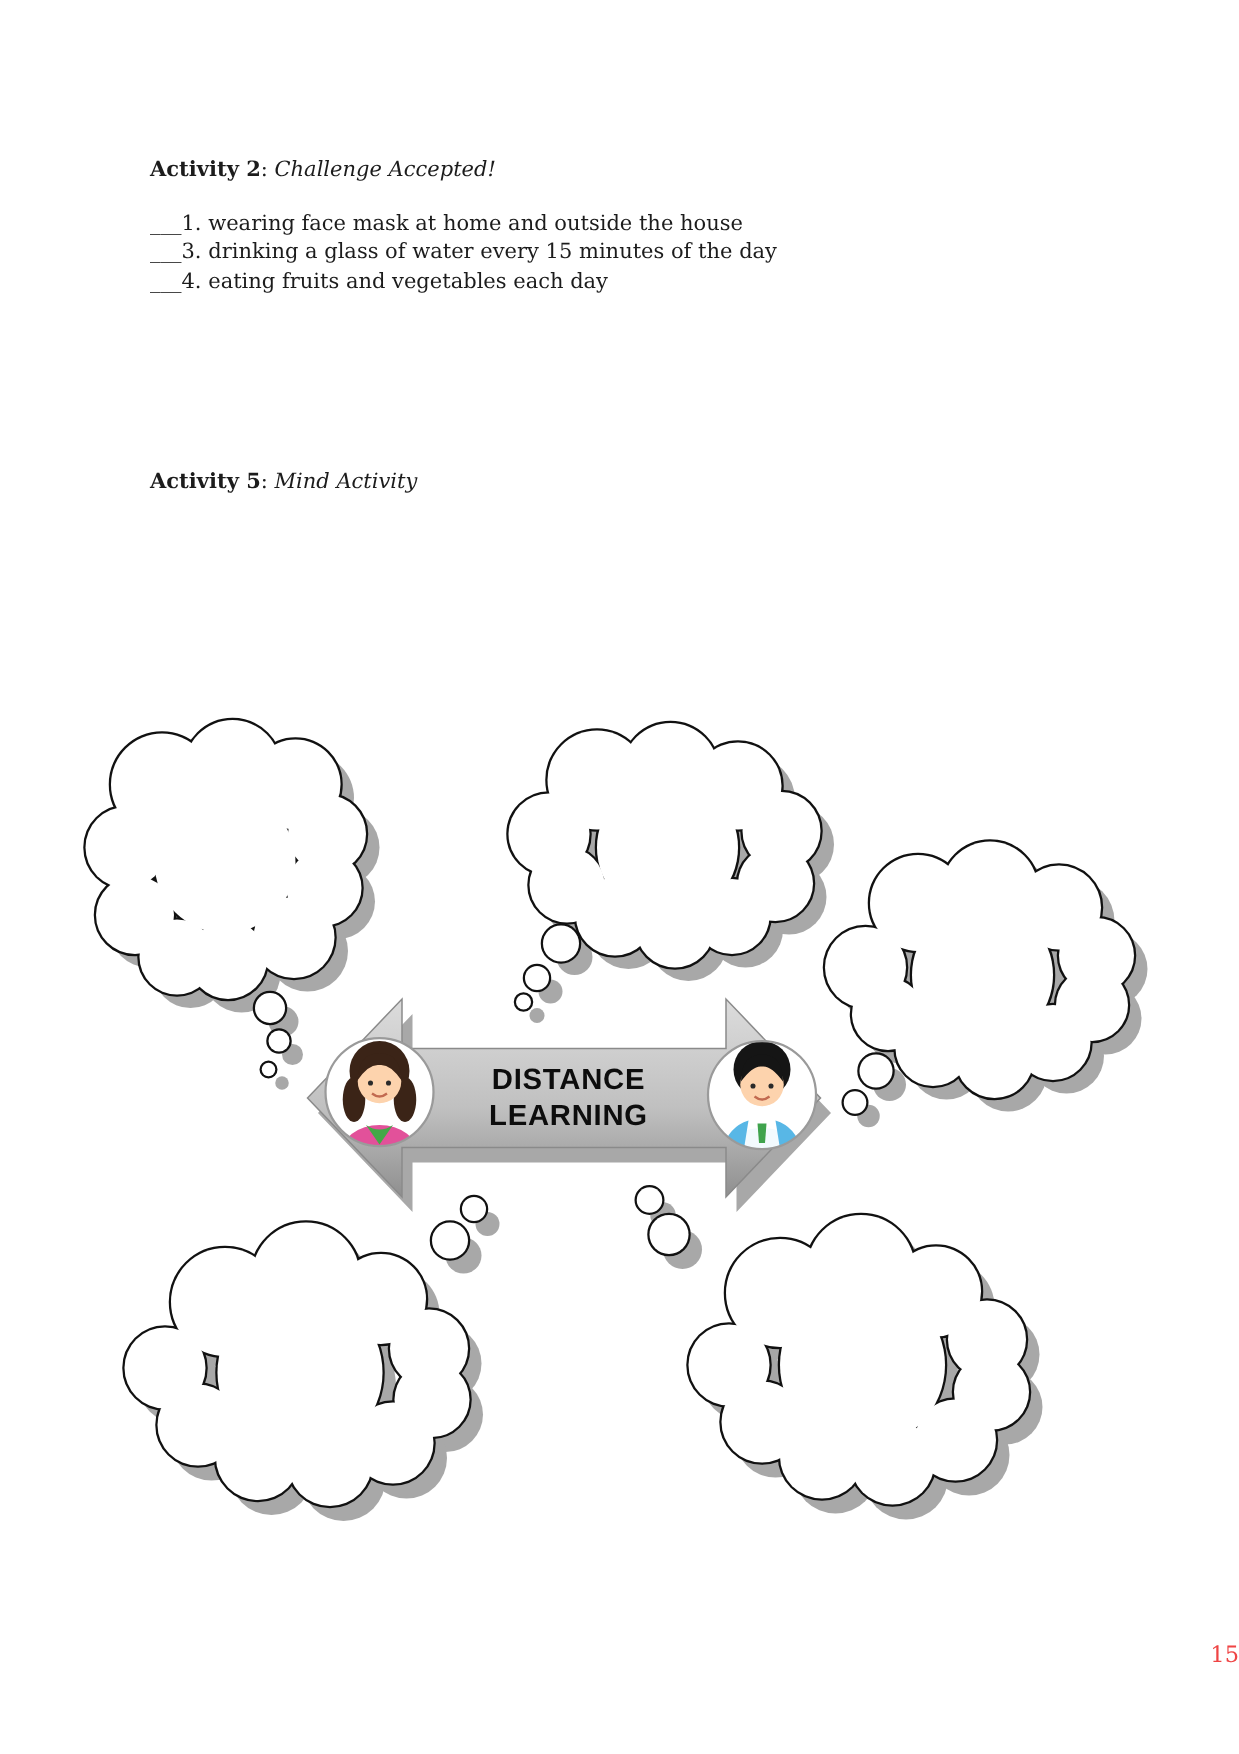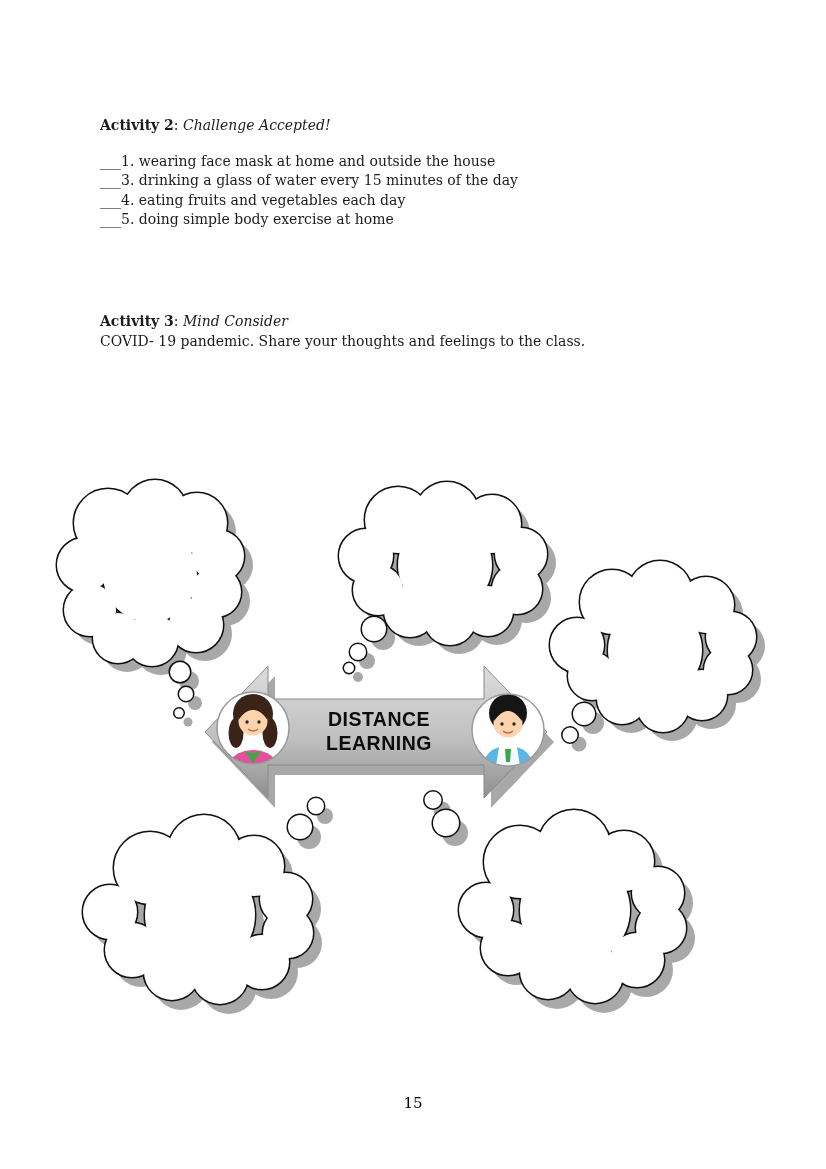--- a/index.html
+++ b/index.html
@@ -13,34 +13,34 @@
     font-family: "DejaVu Serif", "DejaVu Sans", serif;
     color: #1c1c1c;
   }
   .tblock {
     position: absolute;
     left: 100px;
     width: 640px;
     font-size: 14px;
     line-height: 19.5px;
   }
-  .a2 { top: 116px; }
+  .a2 { top: 104px; }
   .a3 { top: 312px; }
   .items { margin-top: 16px; }
   b { font-weight: bold; }
   i { font-style: italic; }
   .jline { text-align: justify; text-align-last: justify; }
   .mindmap-svg { position: absolute; left: 0; top: 0; }
   .pagenum {
     position: absolute;
     top: 1094px;
     left: 0; width: 100%;
-    text-align: center;
+    text-align: right;
     font-size: 15px;
-    color: #000000;
+    color: #ef4444;
   }
   .watermark {
     position: absolute;
     top: 1176px;
     left: 0; width: 100%;
     text-align: right;
     font-size: 19px;
     letter-spacing: 0.4px;
     color: #c9c9c9;
     font-family: "Liberation Sans", sans-serif;
@@ -50,27 +50,25 @@
 <body>
 
 <div class="page">
 
   <section class="tblock a2">
     <p><b>Activity 2</b><span>: </span><i>Challenge Accepted!</i></p>
     <div class="items">
       <p>___1. wearing face mask at home and outside the house</p>
       <p>___3. drinking a glass of water every 15 minutes of the day</p>
       <p>___4. eating fruits and vegetables each day</p>
-      <p>___5. doing simple body exercise at home</p>
     </div>
   </section>
 
   <section class="tblock a3">
-    <p><b>Activity 3</b><span>: </span><i>Mind Consider</i></p>
-    <p>COVID- 19 pandemic. Share your thoughts and feelings to the class.</p>
+    <p><b>Activity 5</b><span>: </span><i>Mind Activity</i></p>
   </section>
 
   <svg class="mindmap-svg" width="826" height="1169" viewBox="0 0 826 1169">
     <defs>
       <linearGradient id="arrowGrad" x1="0" y1="0" x2="0" y2="1">
         <stop offset="0" stop-color="#dcdcdc"></stop>
         <stop offset="0.55" stop-color="#c0c0c0"></stop>
         <stop offset="1" stop-color="#8f8f8f"></stop>
       </linearGradient>
 

